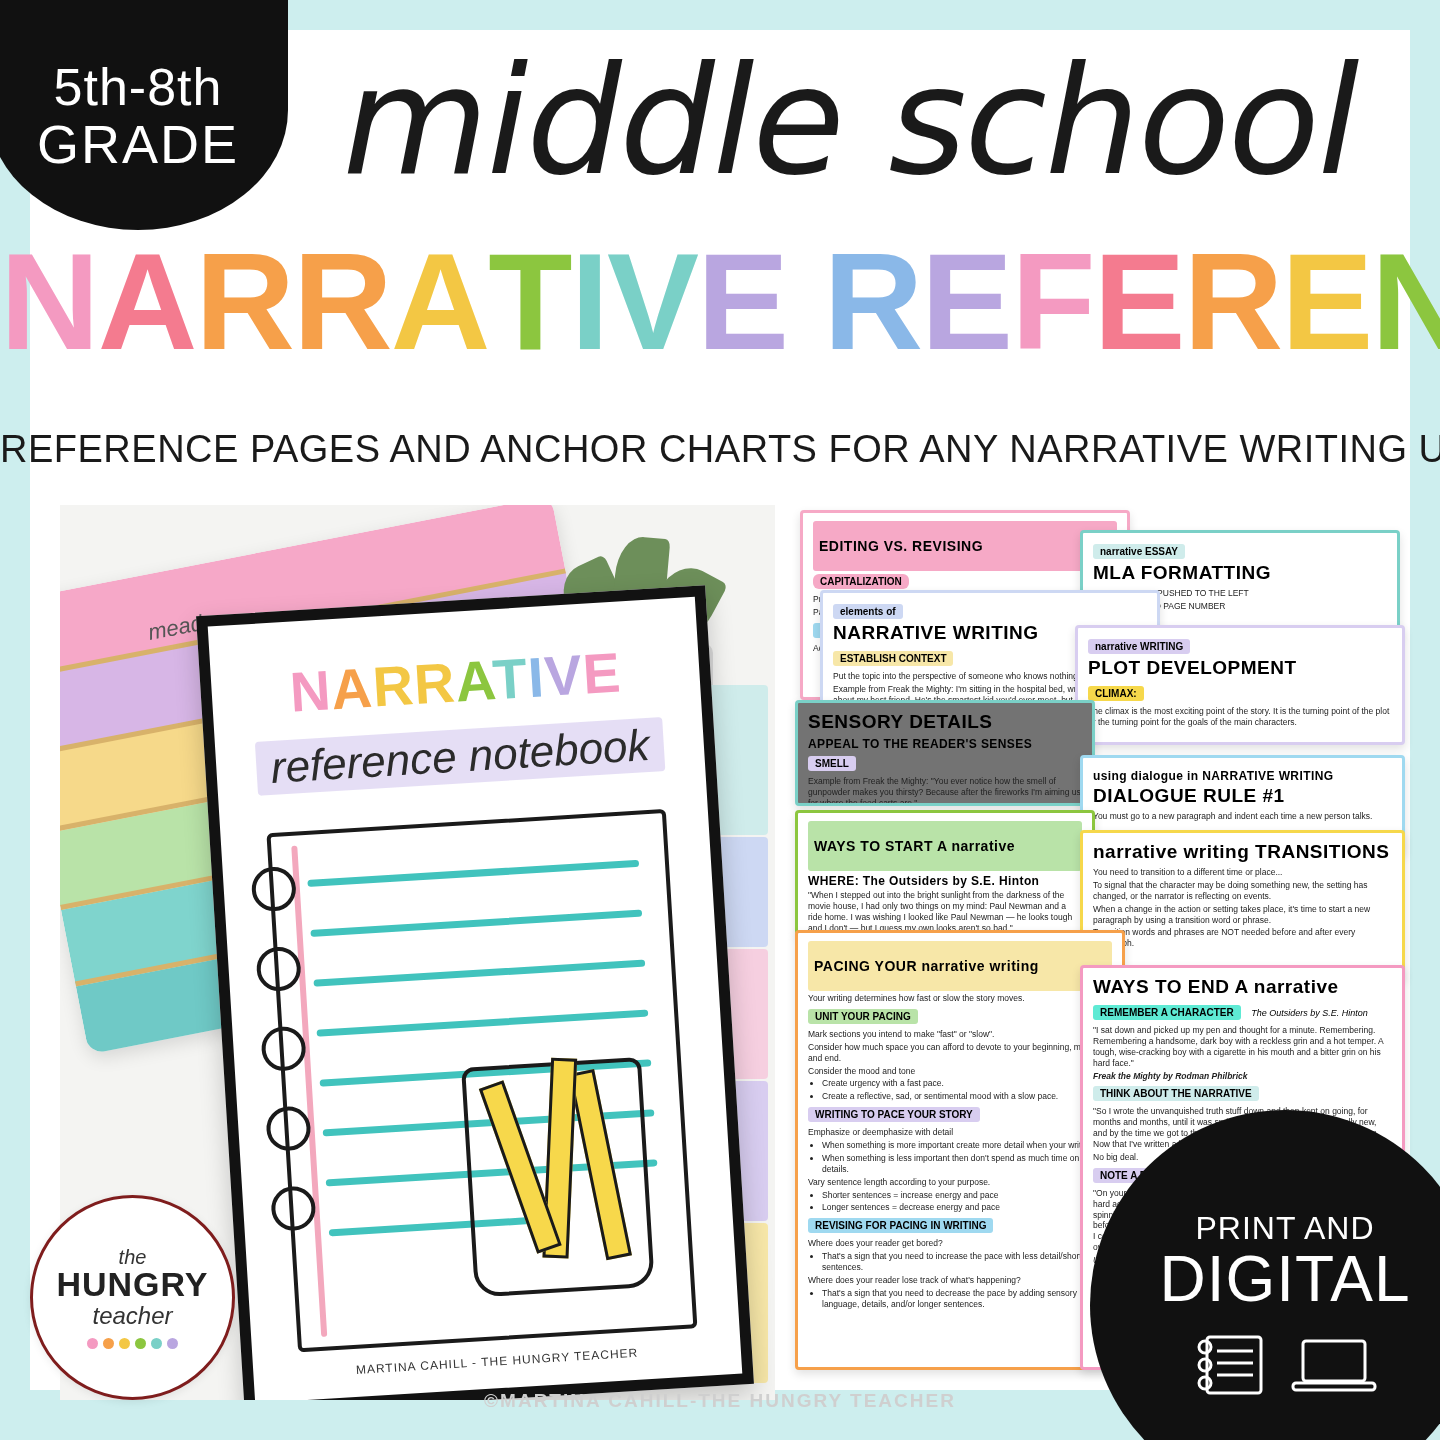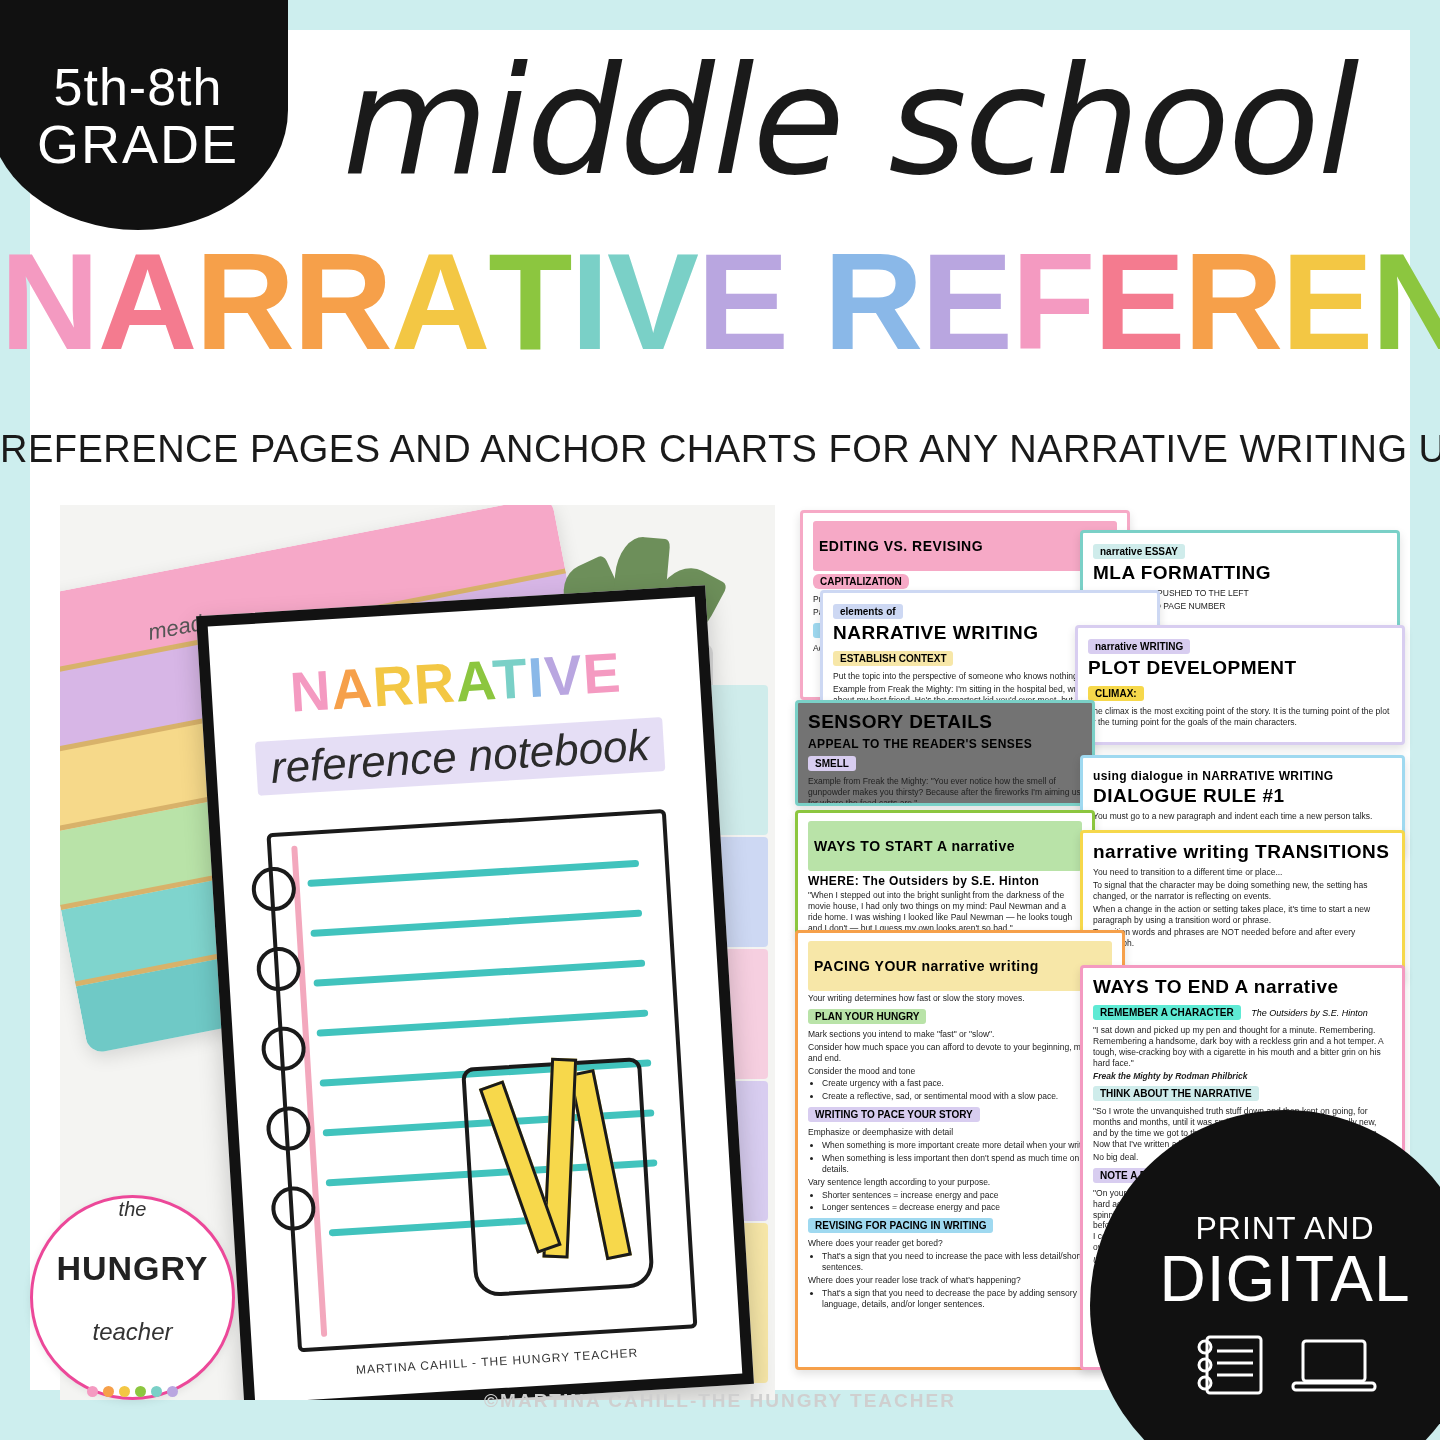--- a/index.html
+++ b/index.html
@@ -147,22 +147,22 @@
     display:flex; flex-direction:column; align-items:center; justify-content:center;
     z-index:8;
   }
   .print-digital .pd1 { font-size:32px; letter-spacing:1px; }
   .print-digital .pd2 { font-size:64px; letter-spacing:1px; line-height:1; margin-bottom:14px;}
   .pd-icons { display:flex; gap:26px; margin-top:8px; }
   
   .logo {
     position:absolute; left:30px; bottom:40px;
     width:205px; height:205px; border-radius:50%;
-    background:#ffffff; border:3px solid #ec4899;
-    display:flex; flex-direction:column; align-items:center; justify-content:space-between;
+    background:#ffffff; border:3px solid #7f1d1d;
+    display:flex; flex-direction:column; align-items:center; justify-content:center;
     z-index:7;
     box-shadow:0 2px 8px rgba(0,0,0,.08);
   }
   .logo .lg1 { font-size:20px; font-style:italic; color:#333; margin-bottom:-4px;}
   .logo .lg2 { font-size:34px; font-weight:700; letter-spacing:1px; color:#222; }
   .logo .lg3 { font-size:24px; font-style:italic; color:#333; margin-top:-2px;}
   .logo .dots { display:flex; gap:5px; margin-top:8px; }
   .logo .dots i { width:11px; height:11px; border-radius:50%; display:block;}
   .footer-credit {
     position:absolute; left:0; right:0; bottom:28px; text-align:center;
@@ -306,21 +306,21 @@
       <h3>narrative writing TRANSITIONS</h3>
       <p>You need to transition to a different time or place...</p>
       <p>To signal that the character may be doing something new, the setting has changed, or the narrator is reflecting on events.</p>
       <p>When a change in the action or setting takes place, it's time to start a new paragraph by using a transition word or phrase.</p>
       <p>Transition words and phrases are NOT needed before and after every paragraph.</p>
     </div>
 
     <div class="card" style="left:5px; top:430px; width:330px; height:440px; border-color:#f6a04a;">
       <span class="hdrbar" style="background:#f7e7a8;">PACING YOUR narrative writing</span>
       <p>Your writing determines how fast or slow the story moves.</p>
-      <span class="tagstrip" style="background:#b9e3a8;">PLAN YOUR HUNGRY</span>
+      <span class="tagstrip" style="background:#b9e3a8;">UNIT YOUR PACING</span>
       <p>Mark sections you intend to make "fast" or "slow".</p>
       <p>Consider how much space you can afford to devote to your beginning, middle, and end.</p>
       <p>Consider the mood and tone</p>
       <ul>
         <li>Create urgency with a fast pace.</li>
         <li>Create a reflective, sad, or sentimental mood with a slow pace.</li>
       </ul>
       <span class="tagstrip" style="background:#d8cdf0;">WRITING TO PACE YOUR STORY</span>
       <p>Emphasize or deemphasize with detail</p>
       <ul>

